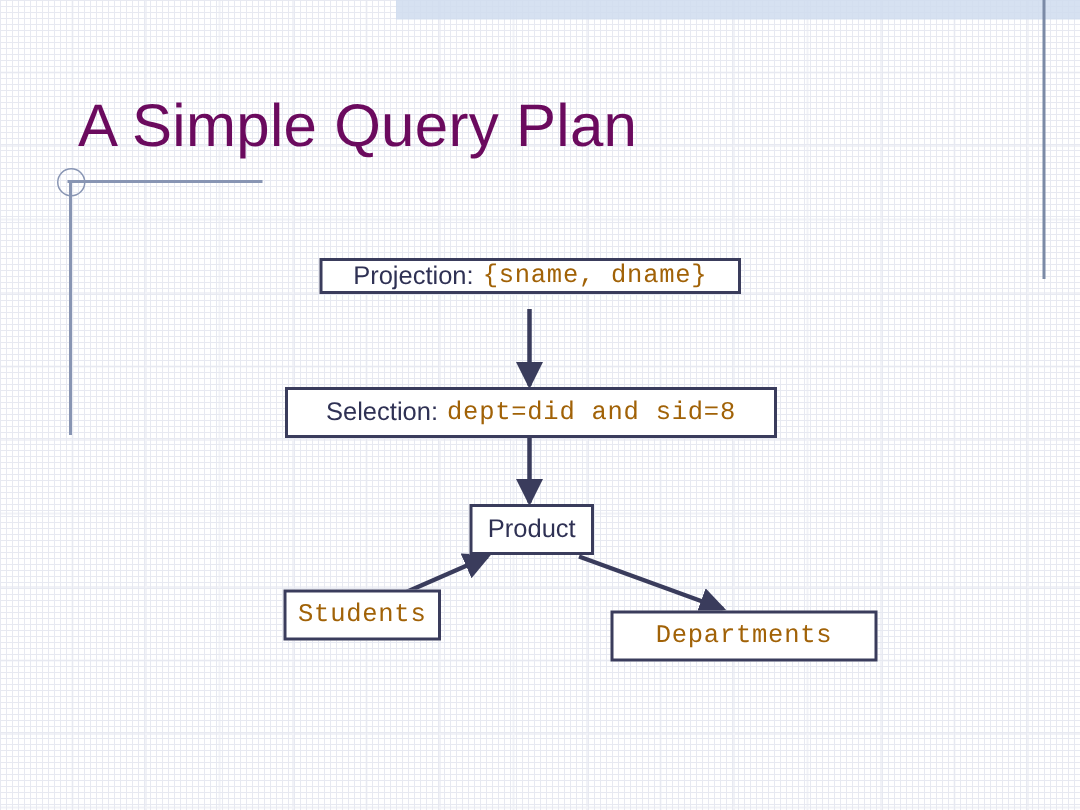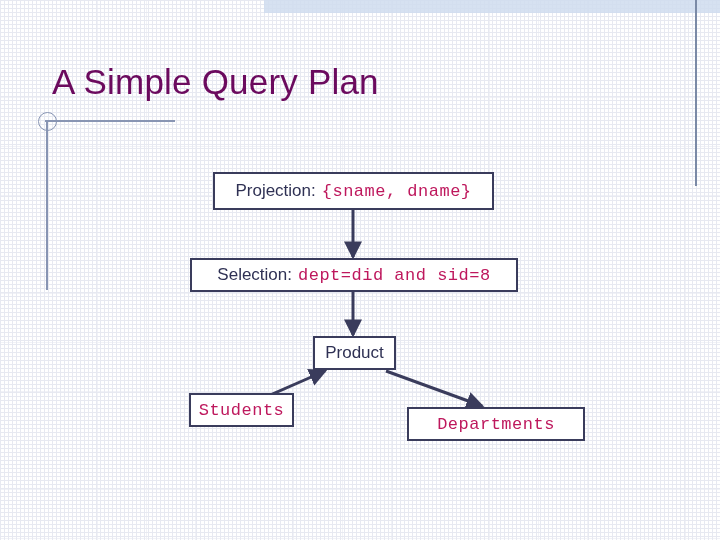--- a/index.html
+++ b/index.html
@@ -54,21 +54,21 @@
     top: 0px;
     width: 2px;
     height: 186px;
     background-color: #7b8aa6;
   }
 
   .title {
     position: absolute;
     left: 52px;
     top: 62px;
-    font-size: 35px;
+    font-size: 40px;
     color: #6b0a5e;
     letter-spacing: 0.2px;
     white-space: nowrap;
   }
 
   .deco-hline {
     position: absolute;
     left: 45px;
     top: 120px;
     width: 130px;
@@ -115,29 +115,29 @@
   }
 
   .node .lab {
     font-family: "Liberation Sans", sans-serif;
     font-size: 17px;
     color: #2f3154;
   }
   .node .mono {
     font-family: "Liberation Mono", monospace;
     font-size: 17px;
-    color: #be185d;
+    color: #a16207;
     letter-spacing: 0.5px;
   }
 
   #node-projection {
     left: 213px;
     top: 172px;
     width: 281px;
-    height: 38px;
+    height: 24px;
     padding: 0 8px;
   }
   #node-selection {
     left: 190px;
     top: 258px;
     width: 328px;
     height: 34px;
     padding: 0 8px;
     text-align: center;
   }

